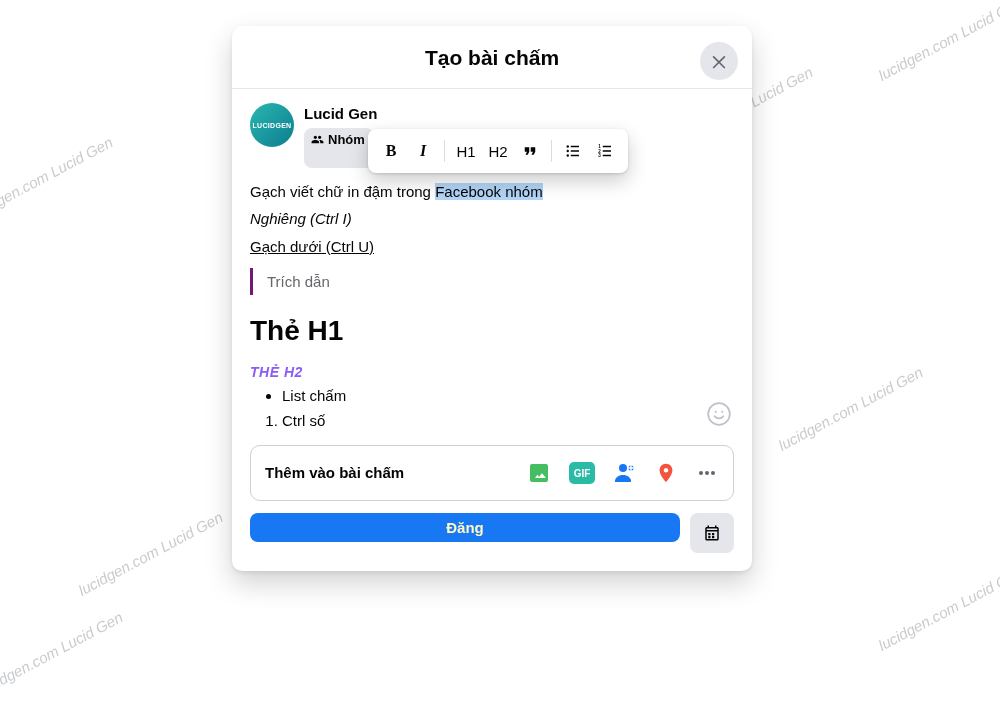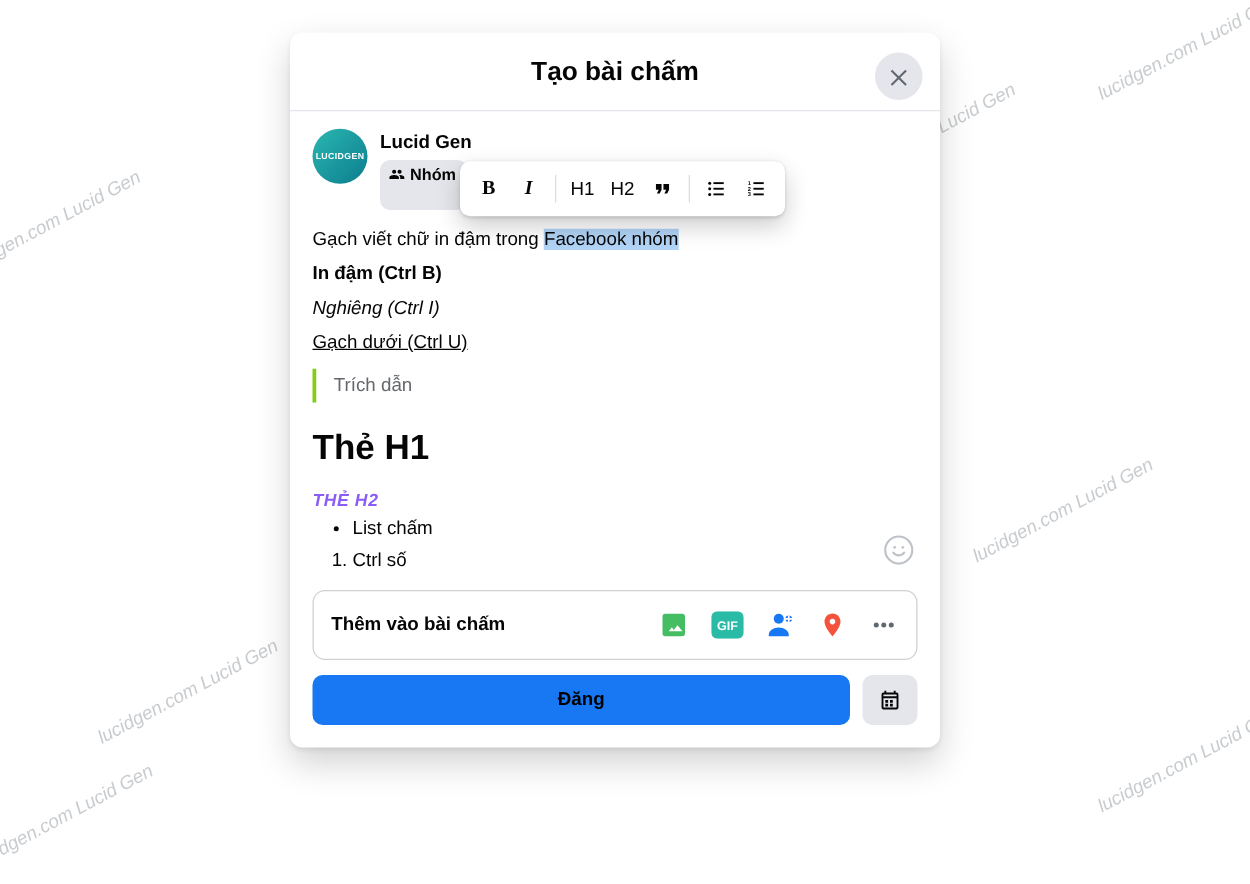--- a/index.html
+++ b/index.html
@@ -133,21 +133,21 @@
   }
   .line1 { margin-bottom: 4px; }
   .sel {
     background: #b1d3f5;
   }
   .bold-line { font-weight: 700; margin-bottom: 4px; }
   .italic-line { font-style: italic; margin-bottom: 4px; }
   .under-line { text-decoration: underline; margin-bottom: 10px; }
 
   .quote-block {
-    border-left: 3px solid #84cc16;
+    border-left: 3px solid #701a75;
     padding: 2px 0 2px 14px;
     color: #65676b;
     margin: 8px 0 14px;
   }
   .h1-line {
     font-size: 28px;
     font-weight: 700;
     margin: 6px 0 10px;
   }
   .h2-line {
@@ -196,25 +196,25 @@
   }
 
   .footer {
     display: flex;
     gap: 10px;
     padding: 0 18px 18px 18px;
   }
   .post-btn {
     flex: 1;
     background: #1877f2;
-    color: #000000;
+    color: #fef9c3;
     font-size: 15px;
     font-weight: 600;
     border-radius: 8px;
-    height: 40px;
+    height: 29px;
     display: flex;
     align-items: center;
     justify-content: center;
     cursor: pointer;
   }
   .schedule-btn {
     width: 44px;
     height: 40px;
     background: #e4e6eb;
     border-radius: 8px;
@@ -274,21 +274,20 @@
             </svg>
           <span>Nhóm</span>
         </div>
       </div>
     </div>
 
     <div class="editor">
       <div class="line1">
         <span>Gạch viết chữ in đậm trong </span><span class="sel">Facebook nhóm</span>
       </div>
-      <div class="bold-line">In đậm (Ctrl B)</div>
       <div class="italic-line">Nghiêng (Ctrl I)</div>
       <div class="under-line">Gạch dưới (Ctrl U)</div>
       <div class="quote-block">Trích dẫn</div>
       <div class="h1-line">Thẻ H1</div>
       <div class="h2-line">THẺ H2</div>
       <ul class="disc-list">
         <li>List chấm</li>
       </ul>
       <ol class="num-list">
         <li>Ctrl số</li>

